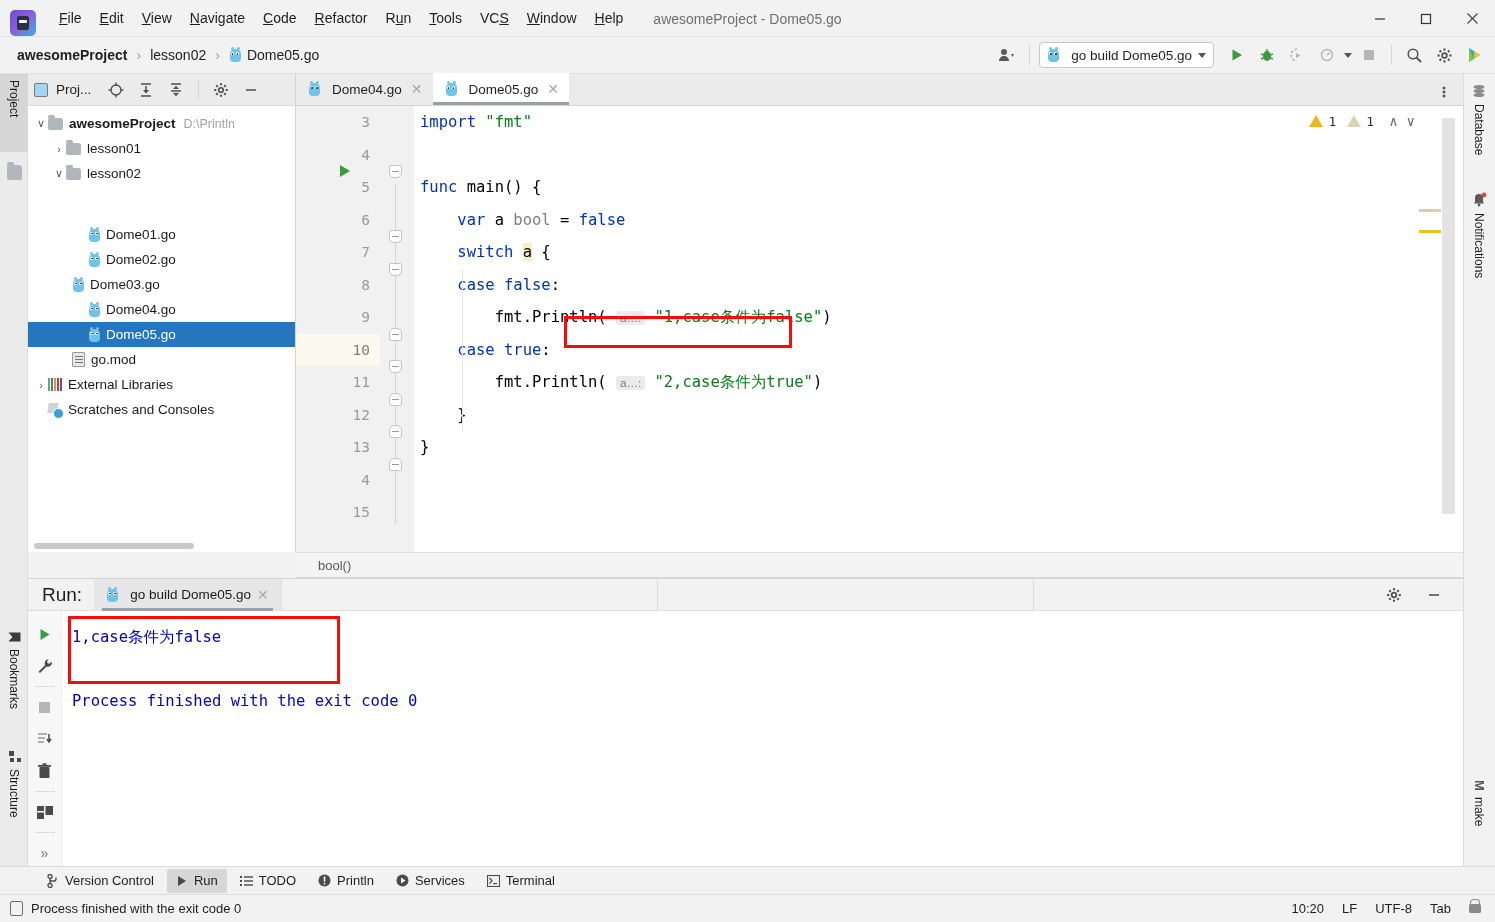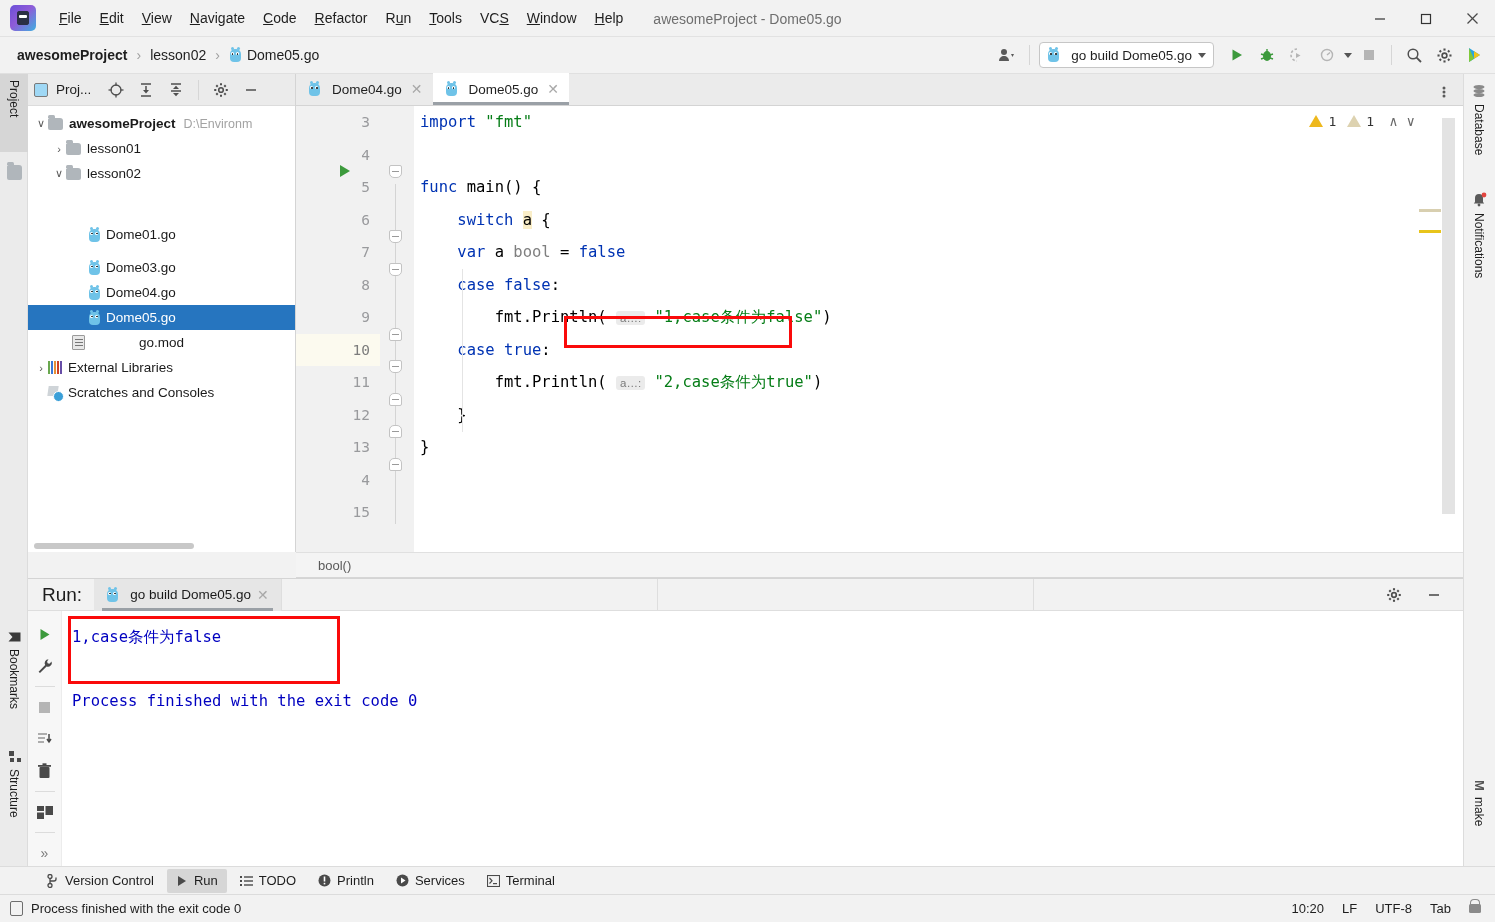--- a/index.html
+++ b/index.html
@@ -9,21 +9,21 @@
     font-size:13px; color:#1a1a1a;
     background:#f2f2f2;
     -webkit-font-smoothing:antialiased;
   }
   #app{ position:relative; width:1495px; height:922px; background:#f2f2f2; }
 
   
   .titlebar{
     position:absolute; left:0; top:0; width:1495px; height:37px;
     background:#f2f2f2; border-bottom:1px solid #e2e2e2;
-    display:flex; align-items:center;
+    display:flex; align-items:flex-end;
   }
   .logo{
     width:26px; height:26px; margin-left:10px; margin-right:6px;
     border-radius:5px;
     background:linear-gradient(135deg,#6a4fd8 0%,#8f5bd8 45%,#3fb0e0 100%);
     position:relative; flex:0 0 auto;
   }
   .logo:after{
     content:""; position:absolute; left:7px; top:6px; width:12px; height:14px;
     border-radius:3px; background:#2a2f45;
@@ -514,61 +514,68 @@
             <line x1="3" y1="8" x2="13" y2="8" stroke="#4f4f4f" stroke-width="1.5"></line>
           </svg>
       </div>
     </div>
 
     <div class="tree">
       <div class="row">
         <span class="arrow">∨</span>
         <span class="folder"></span>
         <span style="font-weight:bold">awesomeProject</span>
-        <span class="dim">D:\Environm</span>
+        <span class="dim">D:\Println</span>
       </div>
       <div class="row" style="padding-left:24px;">
         <span class="arrow">›</span>
         <span class="folder"></span>
         <span>lesson01</span>
       </div>
       <div class="row" style="padding-left:24px;">
         <span class="arrow">∨</span>
         <span class="folder"></span>
         <span>lesson02</span>
       </div>
       <div class="row" style="padding-left:60px;margin-top:36px;">
         <span class="gopher">
             <u></u>
             <i></i>
           </span>
         <span>Dome01.go</span>
       </div>
-      <div class="row" style="padding-left:60px;margin-top:8px;">
+      <div class="row" style="padding-left:60px;">
+        <span class="gopher">
+            <u></u>
+            <i></i>
+          </span>
+        <span>Dome02.go</span>
+      </div>
+      <div class="row" style="padding-left:44px;">
         <span class="gopher">
             <u></u>
             <i></i>
           </span>
         <span>Dome03.go</span>
       </div>
       <div class="row" style="padding-left:60px;">
         <span class="gopher">
             <u></u>
             <i></i>
           </span>
         <span>Dome04.go</span>
       </div>
       <div class="row sel" style="padding-left:60px;">
         <span class="gopher">
             <u></u>
             <i></i>
           </span>
         <span>Dome05.go</span>
       </div>
-      <div class="row" style="padding-left:44px;gap:48px;">
+      <div class="row" style="padding-left:44px;">
         <span class="gm"></span>
         <span>go.mod</span>
       </div>
       <div class="row">
         <span class="arrow">›</span>
         <span class="libs"></span>
         <span>External Libraries</span>
       </div>
       <div class="row" style="padding-left:20px;">
         <span class="scratch"></span>
@@ -640,23 +647,23 @@
       <div class="codebody">
         <div class="indentline" style="left:48px; top:163px; height:98px;"></div>
         <div class="indentline" style="left:48px; top:260px; height:66px;"></div>
 
         <div class="cl"><span class="kw">import </span><span class="str">"fmt"</span></div>
 
         <div class="cl">&nbsp;</div>
 
         <div class="cl"><span class="kw">func </span><span class="pl">main</span><span class="pl">() {</span></div>
 
+        <div class="cl">    <span class="kw">var </span><span class="pl">a </span><span class="typ">bool</span><span class="pl"> = </span><span class="kw">false</span></div>
+
         <div class="cl">    <span class="kw">switch </span><span class="pl hl-a">a</span><span class="pl"> {</span></div>
-
-        <div class="cl">    <span class="kw">var </span><span class="pl">a </span><span class="typ">bool</span><span class="pl"> = </span><span class="kw">false</span></div>
 
         <div class="cl">    <span class="kw">case </span><span class="kw">false</span><span class="pl">:</span></div>
 
         <div class="cl">        <span class="pl">fmt</span><span class="pl">.</span><span class="pl">Println</span><span class="pl">( </span><span class="hint">a…:</span> <span class="str">"1,case条件为false"</span><span class="pl">)</span></div>
 
 
         <div class="cl">    <span class="kw">case </span><span class="kw">true</span><span class="pl">:</span></div>
 
         <div class="cl">        <span class="pl">fmt</span><span class="pl">.</span><span class="pl">Println</span><span class="pl">( </span><span class="hint">a…:</span> <span class="str">"2,case条件为true"</span><span class="pl">)</span></div>
 

